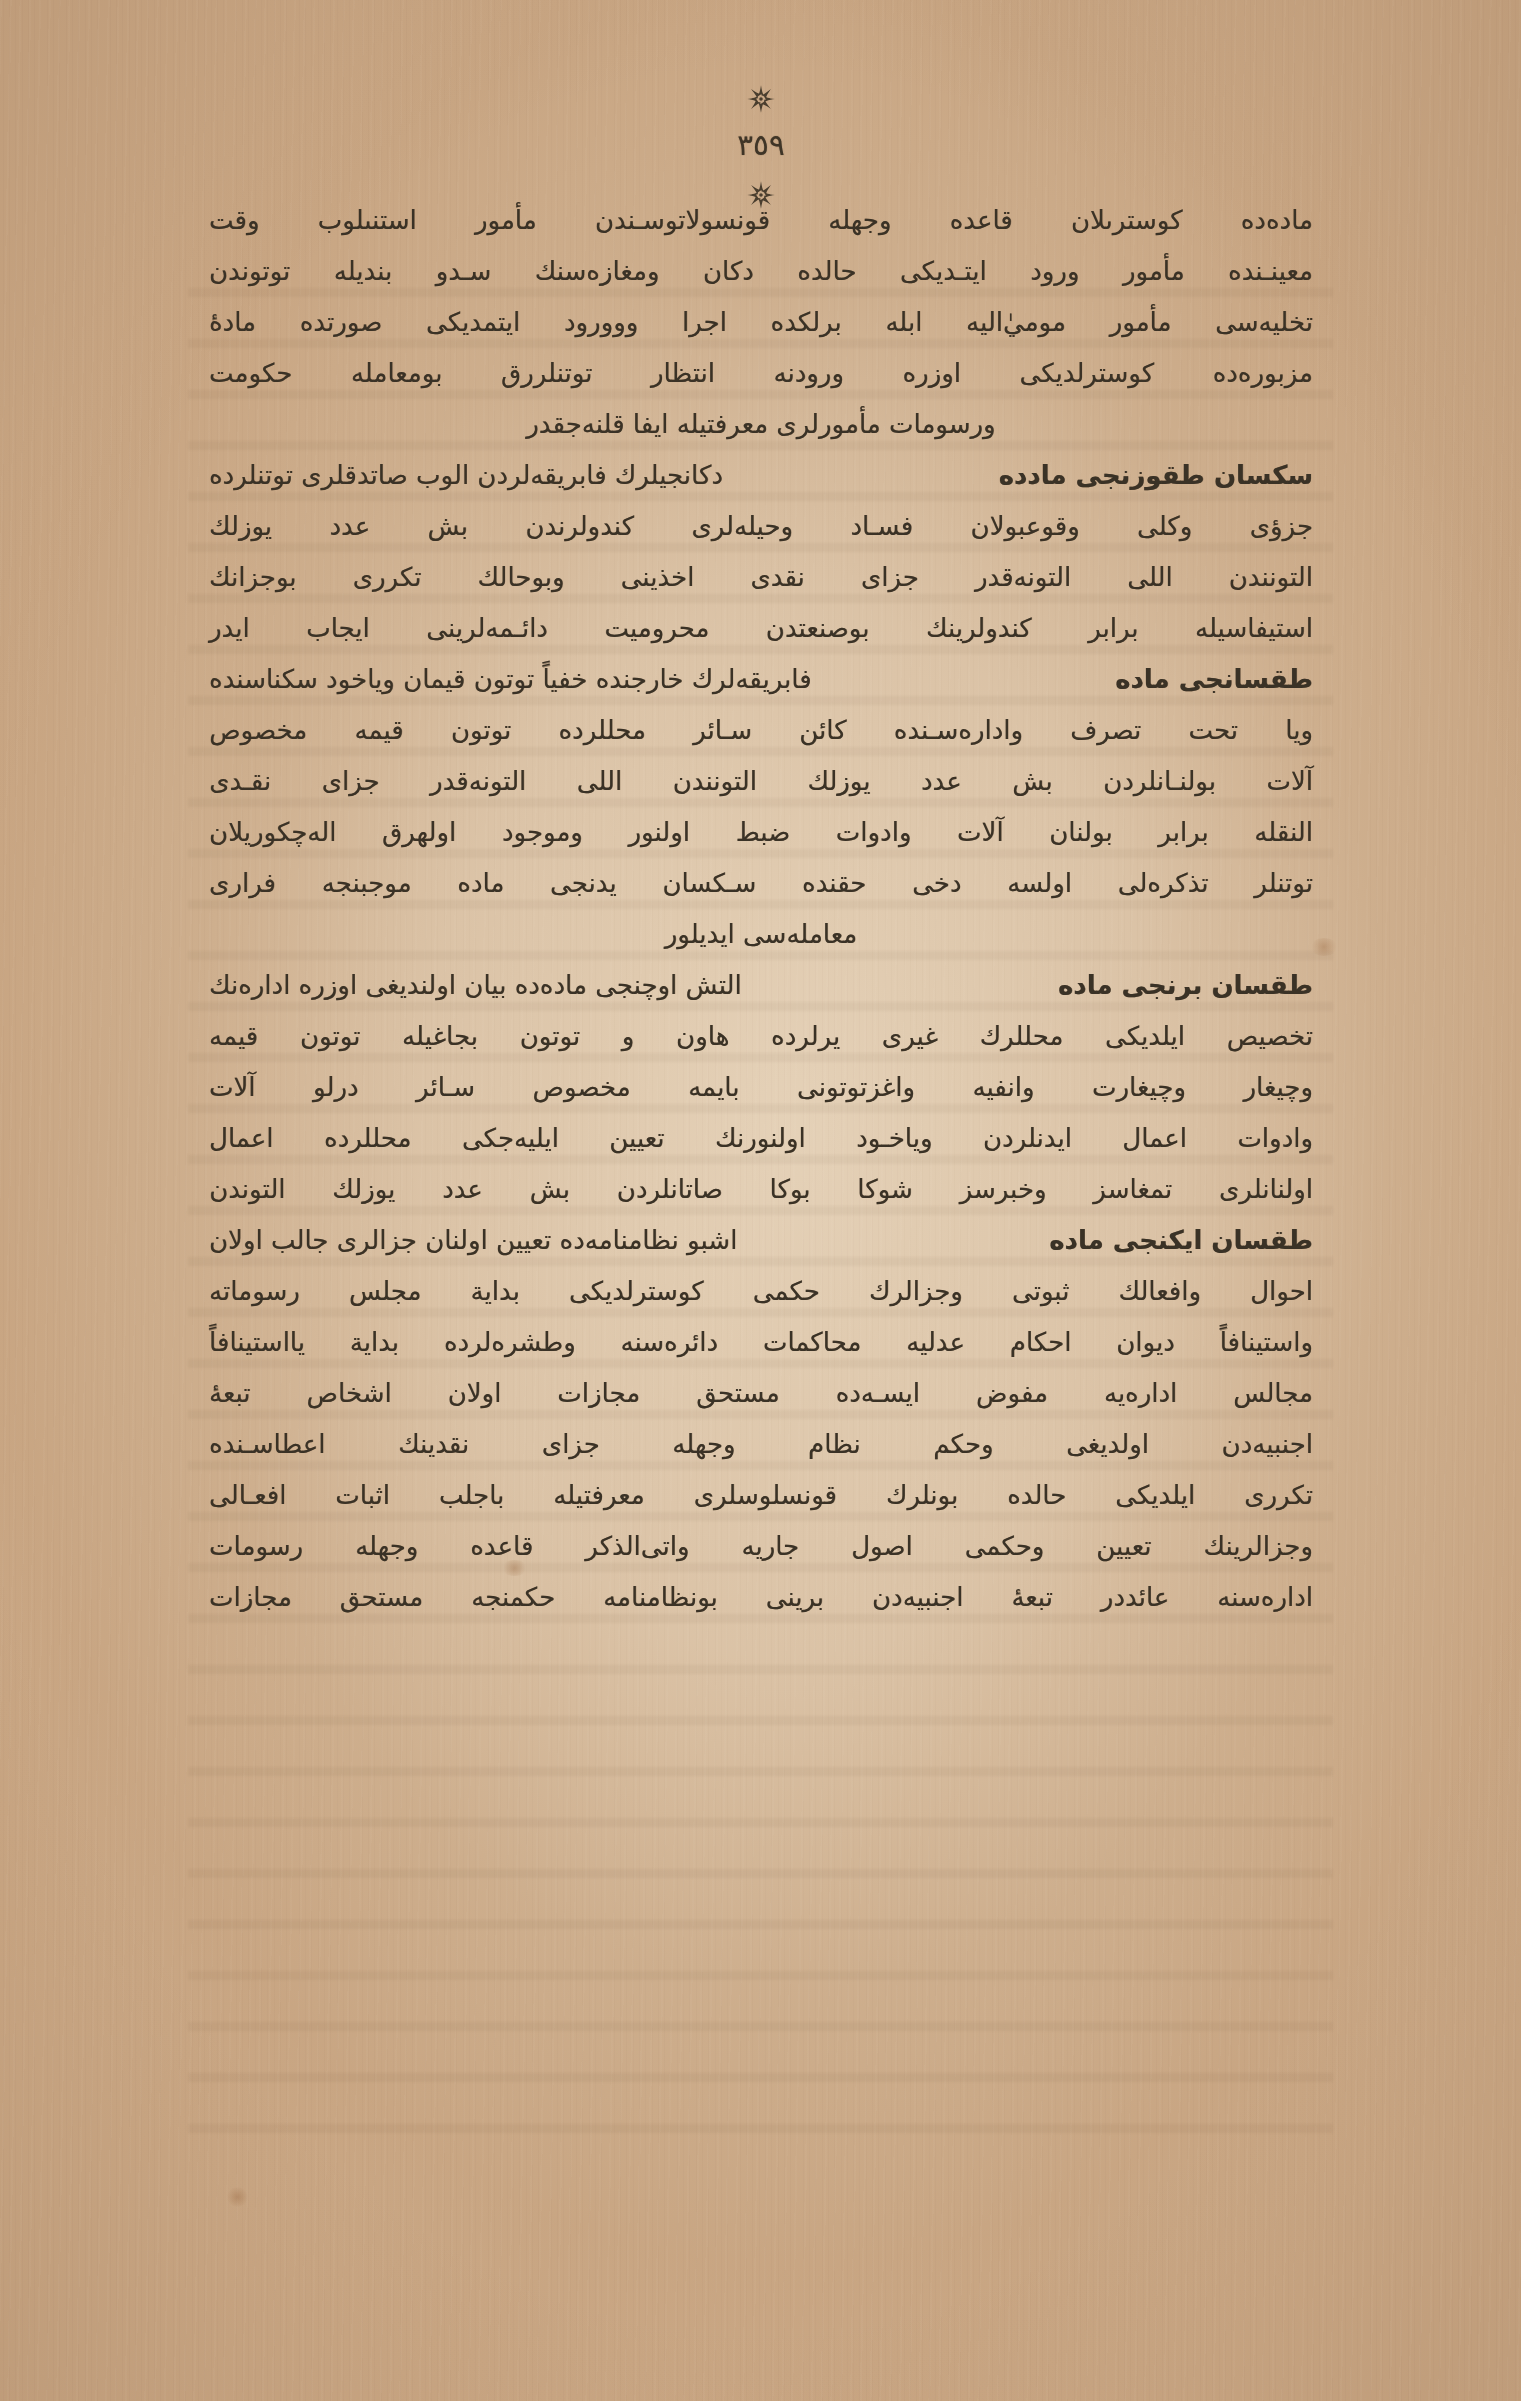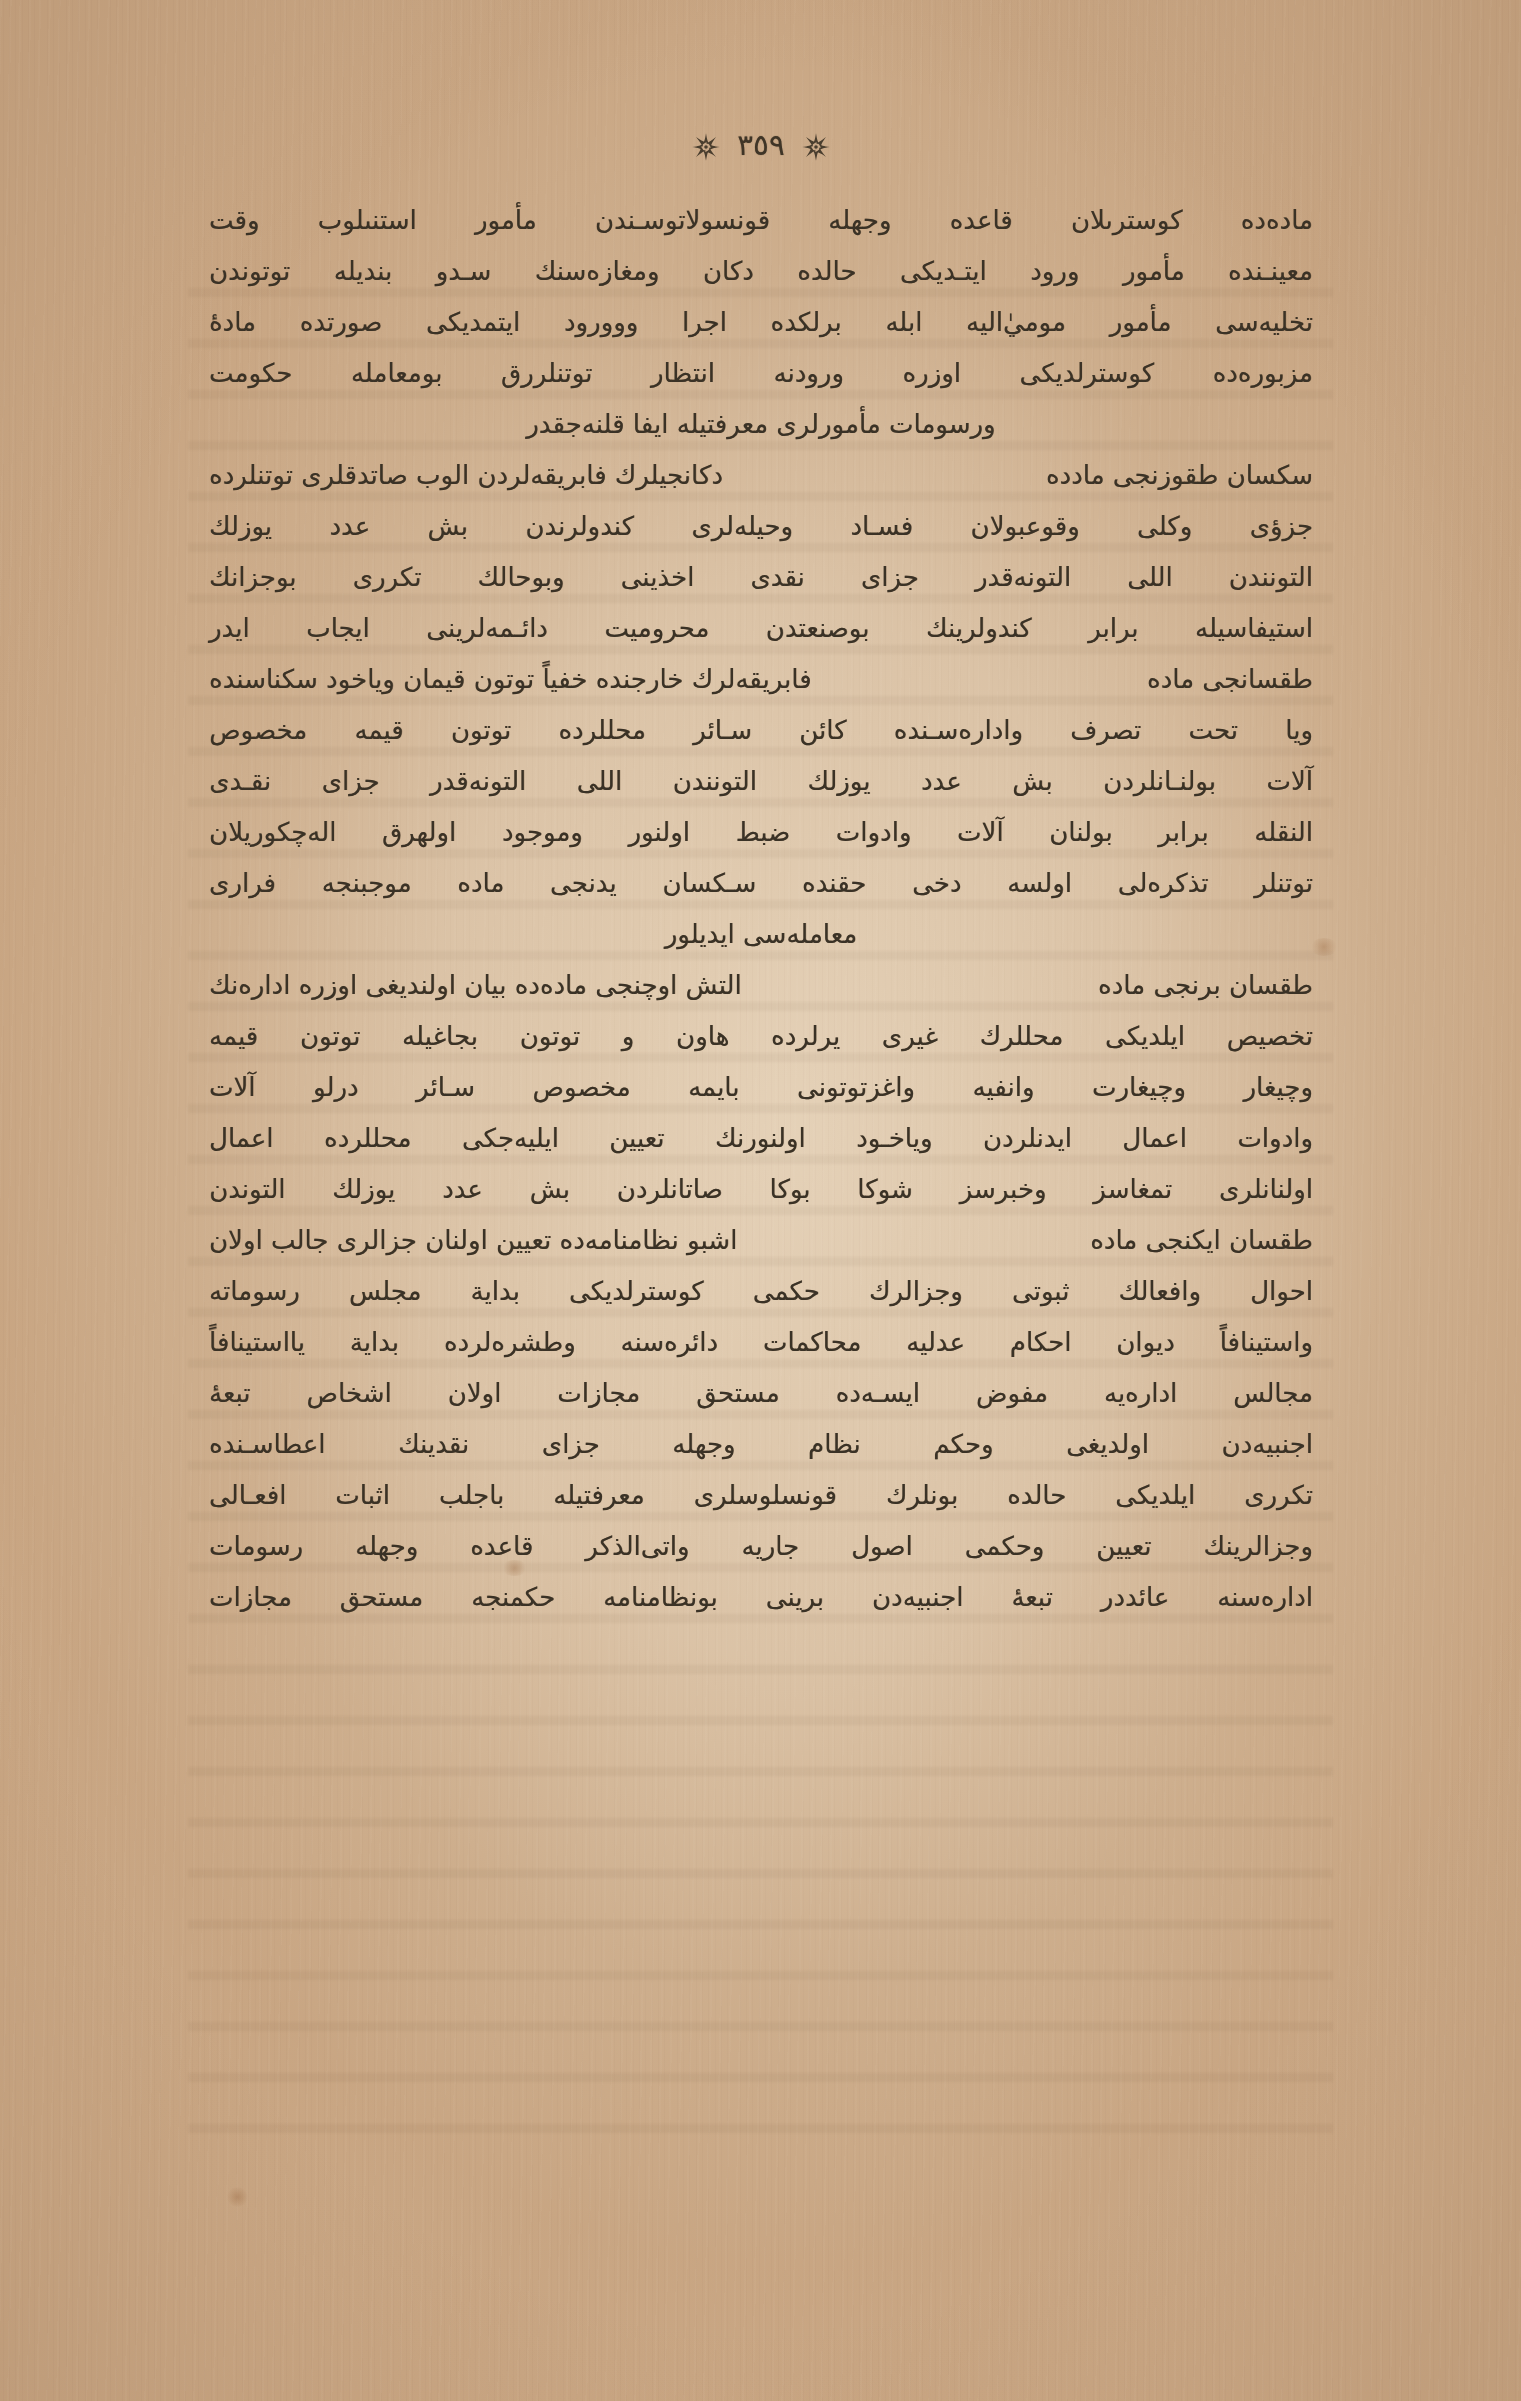--- a/index.html
+++ b/index.html
@@ -107,20 +107,21 @@
     position: absolute;
     top: 115px;
     left: 0;
     width: 100%;
     height: 63px;
     display: flex;
     align-items: center;
     justify-content: center;
     gap: 16px;
     color: #463a2c;
+    flex-direction: column;
   }
   .page-number {
     font-family: "DejaVu Sans", sans-serif;
     font-size: 29.5px;
     letter-spacing: 1.8px;
     color: #3f3527;
     transform: translateY(-1.8px);
     text-shadow: 0 0 1.1px rgba(60,46,30,.55);
   }
   .ornament {
@@ -159,21 +160,21 @@
     display: flex;
     justify-content: space-between;
     white-space: nowrap;
   }
   .line.just > span { display: inline-block; }
 
   
   .line.short-center { text-align: center; }
   .gap-md { display: inline-block; width: 66px; }
 
-  .hdr-word { font-weight: normal; }
+  .hdr-word { font-weight: bold; }
 </style>
 </head>
 <body>
 
 <div class="page">
 
   <div class="grain"></div>
   <div class="grain2"></div>
   <div class="showthrough"></div>
 

